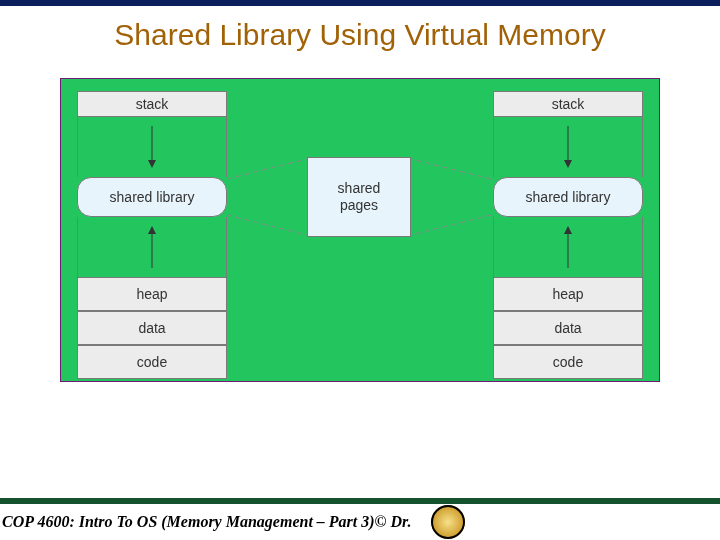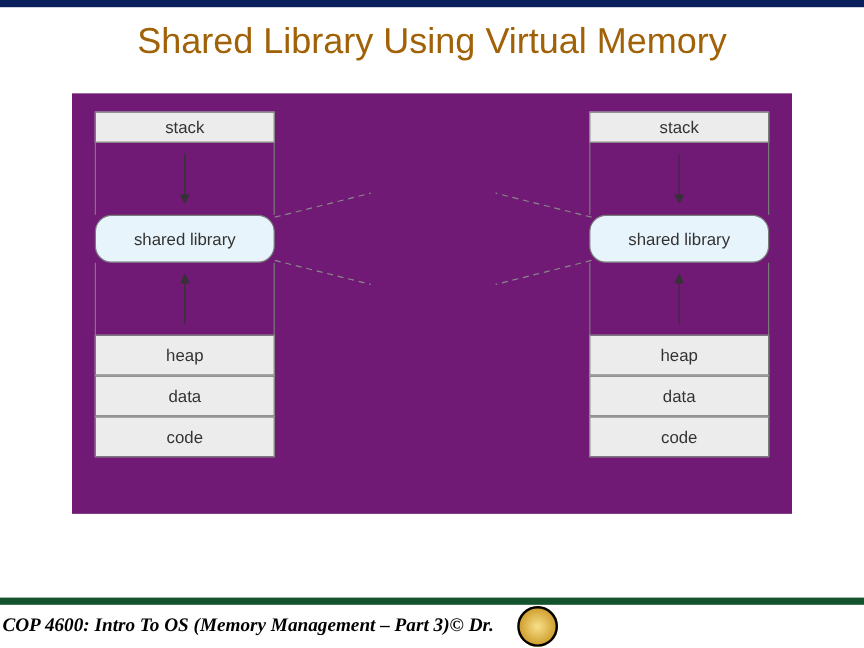--- a/index.html
+++ b/index.html
@@ -1,19 +1,19 @@
 <!DOCTYPE html>
 <html><head>
 <meta charset="utf-8">
 <style>
   * { box-sizing: border-box; margin: 0; padding: 0; }
   body { width: 720px; height: 540px; background: #fff; font-family: Arial, sans-serif; position: relative; overflow: hidden; }
   .topbar { height: 6px; background: #0b1f5c; }
   .title { text-align: center; font-size: 30px; color: #a16207; padding: 12px 0 8px; font-weight: 400; }
-  .diagram-frame { border: 3px solid #701a75; margin: 18px 60px 0 60px; height: 350px; position: relative; background: #701a75; }
+  .diagram-frame { border: 1px solid #701a75; margin: 18px 60px 0 60px; height: 304px; position: relative; background: #22c55e; }
   .stage { position: absolute; inset: 12px 16px 18px 16px; }
   .col { position: absolute; width: 150px; }
   .col.left { left: 0; }
   .col.right { right: 0; }
   .cell { border: 1px solid #7a7a7a; text-align: center; font-size: 14px; color: #333; display: flex; align-items: center; justify-content: center; }
   .gap { border-left: 1px solid #7a7a7a; border-right: 1px solid #7a7a7a; border-top: none; border-bottom: none; }
   .grey { background: #ececec; }
   .blue { background: #e7f4fb; border-radius: 14px; }
   .h26 { height: 26px; }
   .h60 { height: 60px; }
@@ -70,20 +70,24 @@
         <svg width="20" height="50">
             <line x1="10" y1="46" x2="10" y2="10" stroke="#333" stroke-width="1"></line>
             <polygon points="10,4 6,12 14,12" fill="#333"></polygon>
           </svg>
       </div>
       <div class="cell grey h34">heap</div>
       <div class="cell grey h34">data</div>
       <div class="cell grey h34">code</div>
     </div>
 
+    <div class="shared-box" style="left:230px; top:66px;">
+      <span style="white-space:pre-line;">shared
+pages</span>
+    </div>
 
     <svg class="connectors">
       <line x1="150" y1="88" x2="230" y2="68" stroke="#888" stroke-width="1" stroke-dasharray="5,4"></line>
       <line x1="150" y1="124" x2="230" y2="144" stroke="#888" stroke-width="1" stroke-dasharray="5,4"></line>
       <line x1="414" y1="88" x2="334" y2="68" stroke="#888" stroke-width="1" stroke-dasharray="5,4"></line>
       <line x1="414" y1="124" x2="334" y2="144" stroke="#888" stroke-width="1" stroke-dasharray="5,4"></line>
     </svg>
 
   </div>
 </div>

